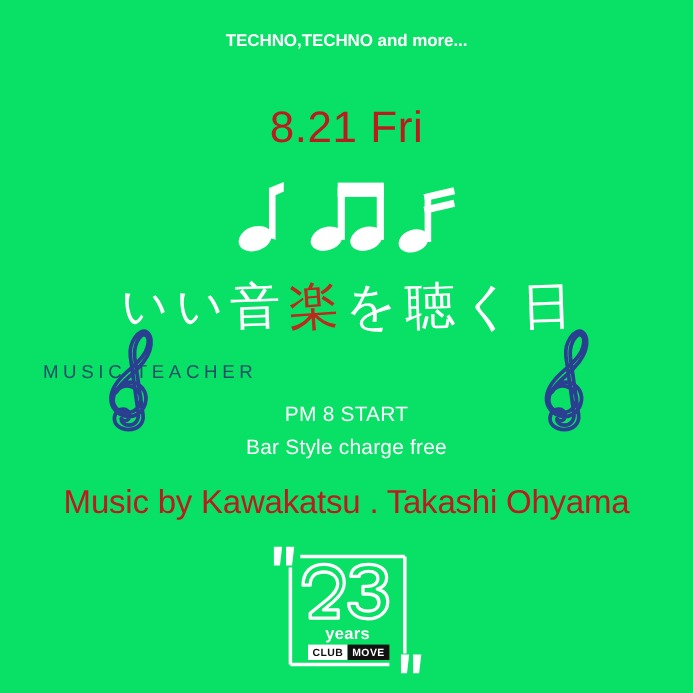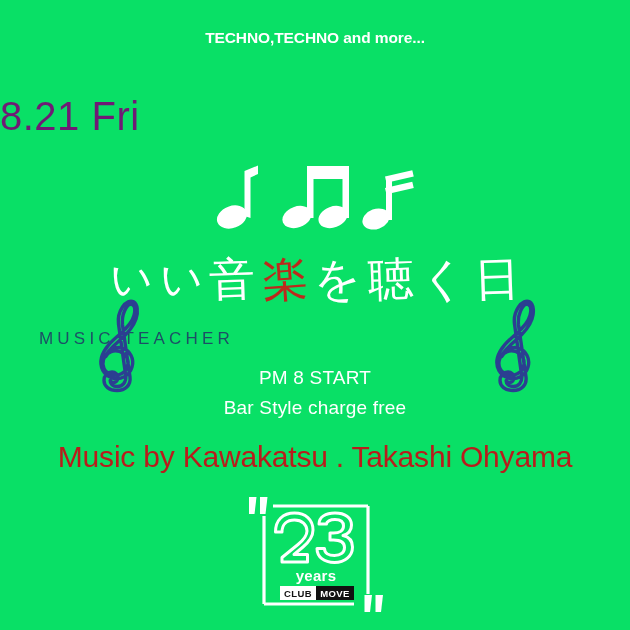--- a/index.html
+++ b/index.html
@@ -32,21 +32,22 @@
     font-weight: bold;
     letter-spacing: -0.1px;
   }
 
   
   .date-line {
     position: absolute;
     top: 94px;
     left: 0;
     width: 630px;
-    color: #701a75;
+    text-align: center;
+    color: #b91c1c;
     font-size: 40px;
     font-weight: 300;
     letter-spacing: 0.5px;
   }
 
   
   .notes-row {
     position: absolute;
     top: 160px;
     left: 0;

